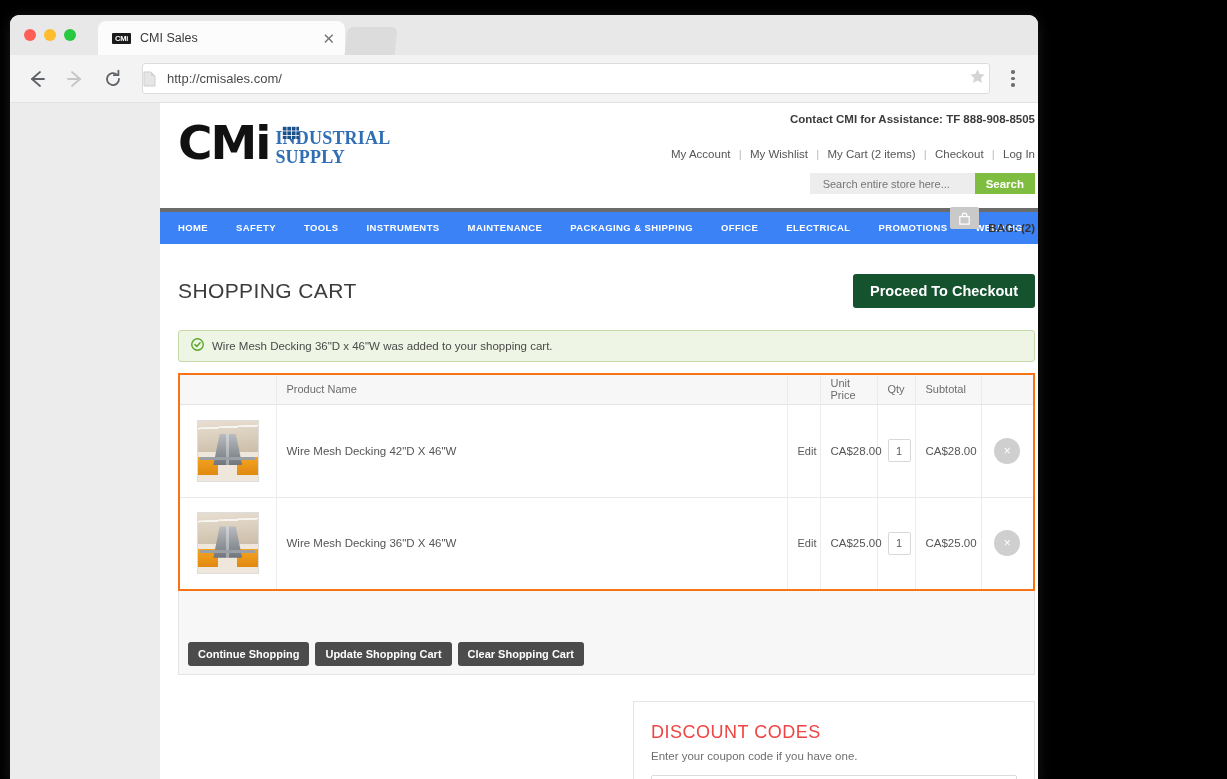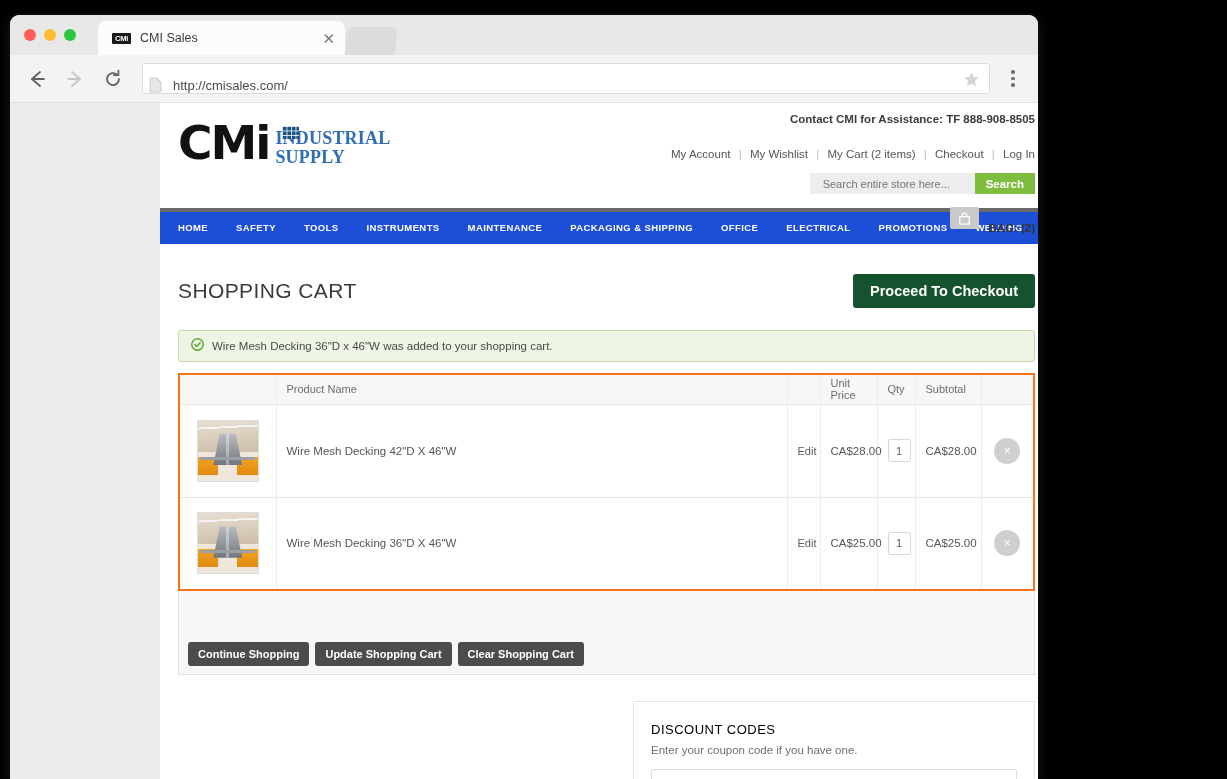--- a/index.html
+++ b/index.html
@@ -73,22 +73,22 @@
     gap: 12px;
     border-bottom: 1px solid #e2e2e2;
   }
   .nav-btn { width: 26px; height: 26px; display: flex; align-items: center; justify-content: center; }
   .nav-btn svg { display: block; }
   .urlbar {
     flex: 1; height: 31px;
     background: #fff;
     border: 1px solid #dcdcdc;
     border-radius: 3px;
-    display: flex; align-items: flex-end;
-    padding: 0 6px;
+    display: flex; align-items: center;
+    padding: 0 0;
     margin-left: 4px;
   }
   .url-doc-icon { width: 13px; height: 16px; flex: none; margin-right: 11px; }
   .url-text { font-size: 13px; color: #4a4a4a; flex: 1; }
   .star-icon { flex: none; margin-right: 2px; }
   .kebab { width: 22px; display: flex; flex-direction: column; align-items: center; gap: 3px; }
   .kebab i { width: 3.5px; height: 3.5px; border-radius: 50%; background: #6e6e6e; display: block; }
 
   
   .viewport {
@@ -156,21 +156,21 @@
     width: 29px; height: 22px;
     background: #c9c9c9;
     border-radius: 2px;
     display: flex; align-items: center; justify-content: center;
   }
   .bag-count { font-size: 11.5px; font-weight: bold; color: #333; margin-top: 20px; }
 
   
   .mainnav {
     height: 36px;
-    background: #1d4ed8;
+    background: #3b82f6;
     border-top: 4px solid #6b6b6b;
     display: flex; 
     padding: 0 4px;
   }
   .mainnav a {
     color: #fff; text-decoration: none;
     font-size: 9.5px; font-weight: bold;
     letter-spacing: 0.4px;
     padding: 0 14px;
     line-height: 32px;
@@ -310,21 +310,21 @@
 
   
   .lower { display: flex; margin-top: 26px; }
   .lower-spacer { width: 455px; }
   .discount {
     flex: 1;
     border: 1px solid #e4e4e4;
     padding: 20px 17px 18px 17px;
   }
   .discount-title {
-    font-size: 13px; color: #000000;
+    font-size: 18px; color: #ef4444;
     letter-spacing: 0.5px;
   }
   .discount-sub { margin-top: 7px; font-size: 11.5px; color: #6f6f6f; }
   .coupon-input {
     margin-top: 13px;
     width: 100%; height: 24px;
     border: 1px solid #dcdcdc;
     border-radius: 2px;
     background: #fff;
     outline: none;

